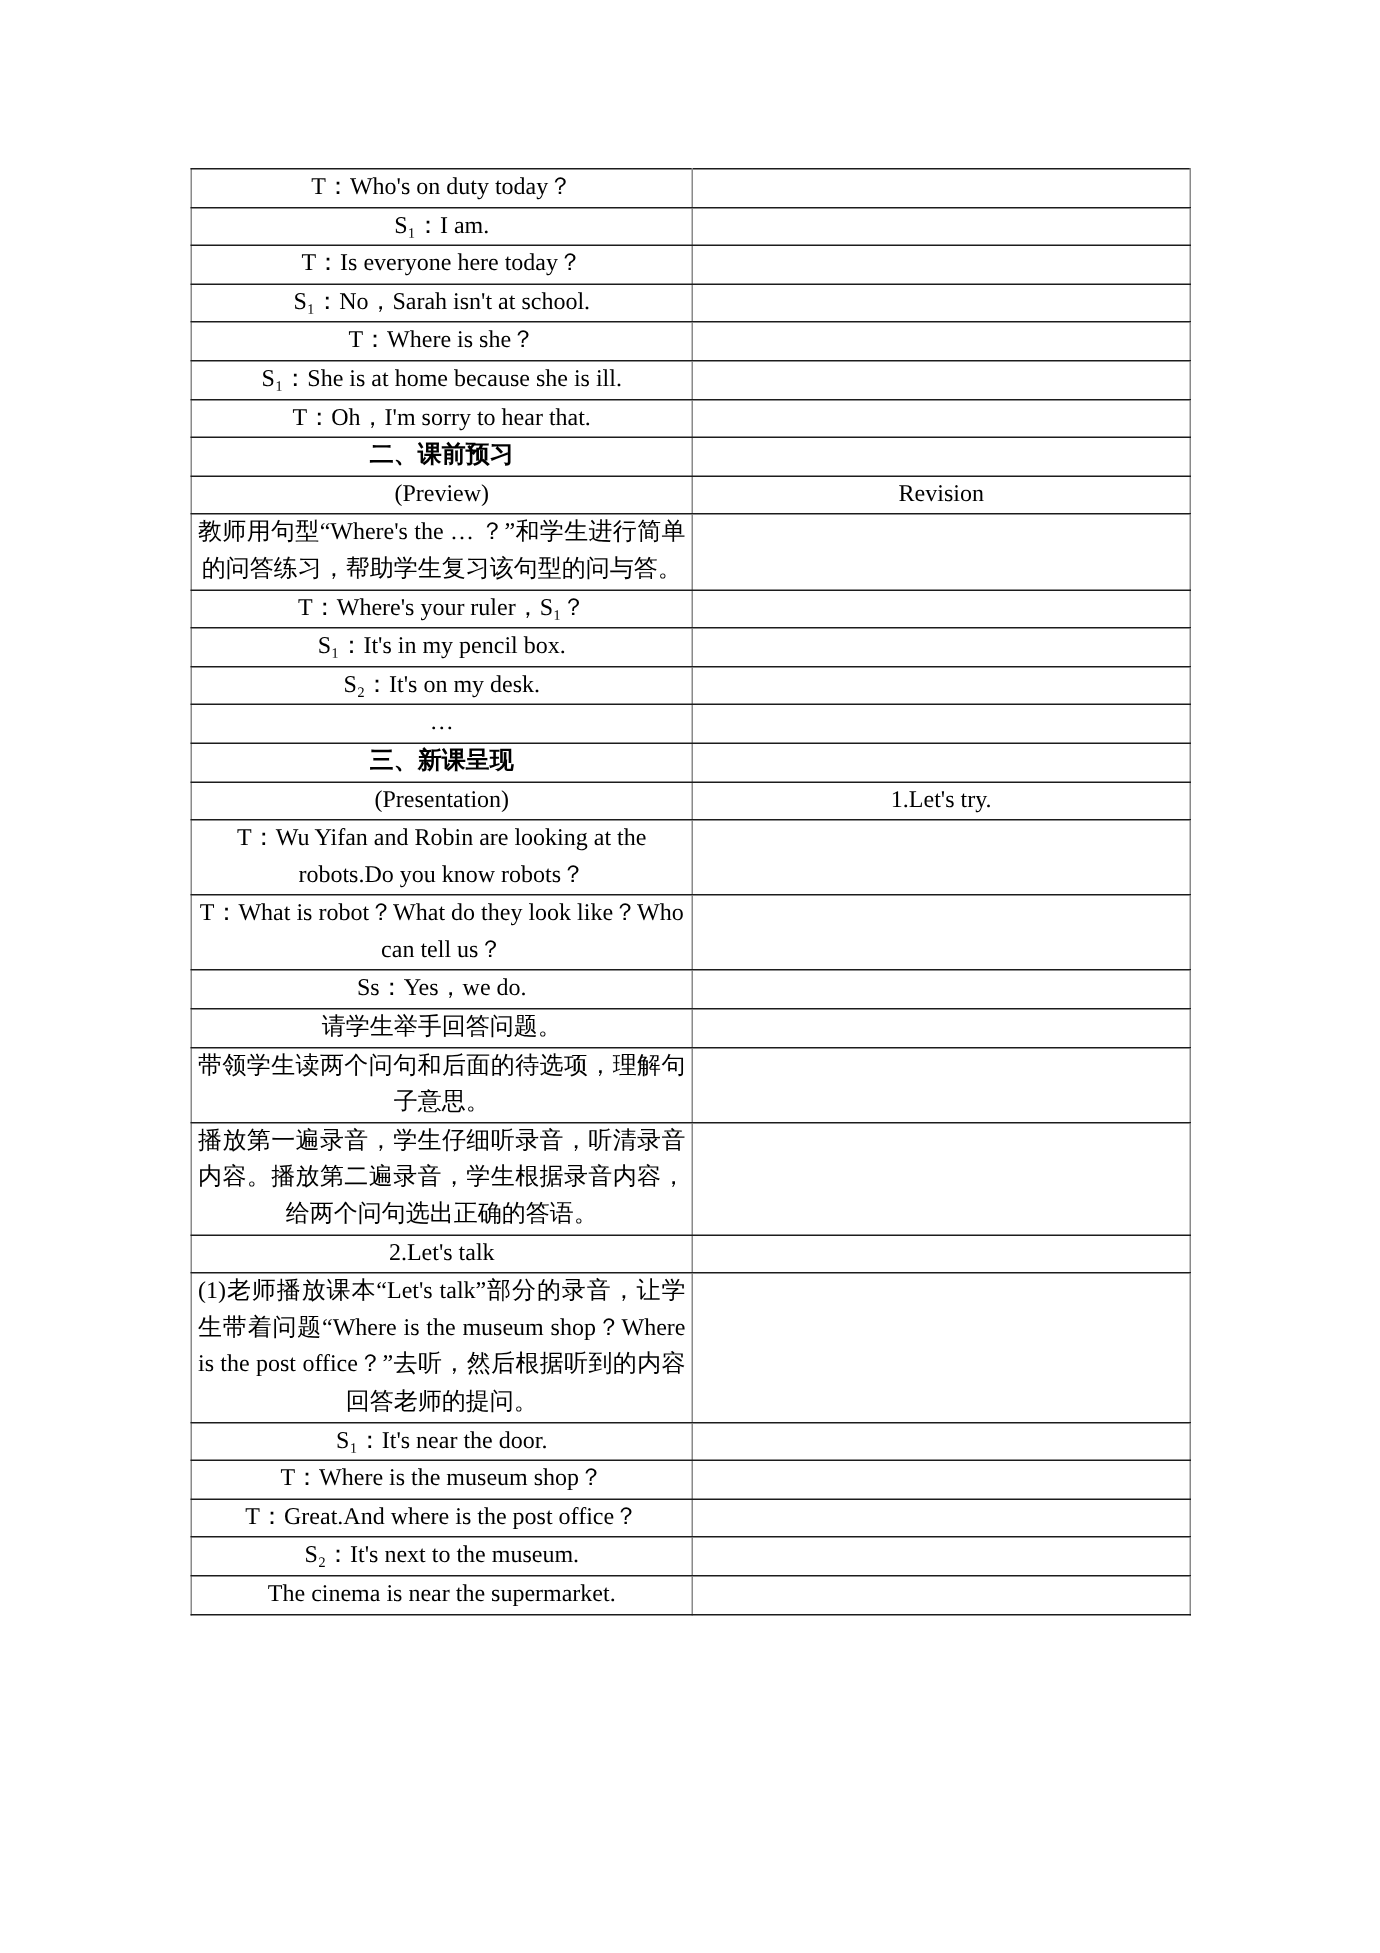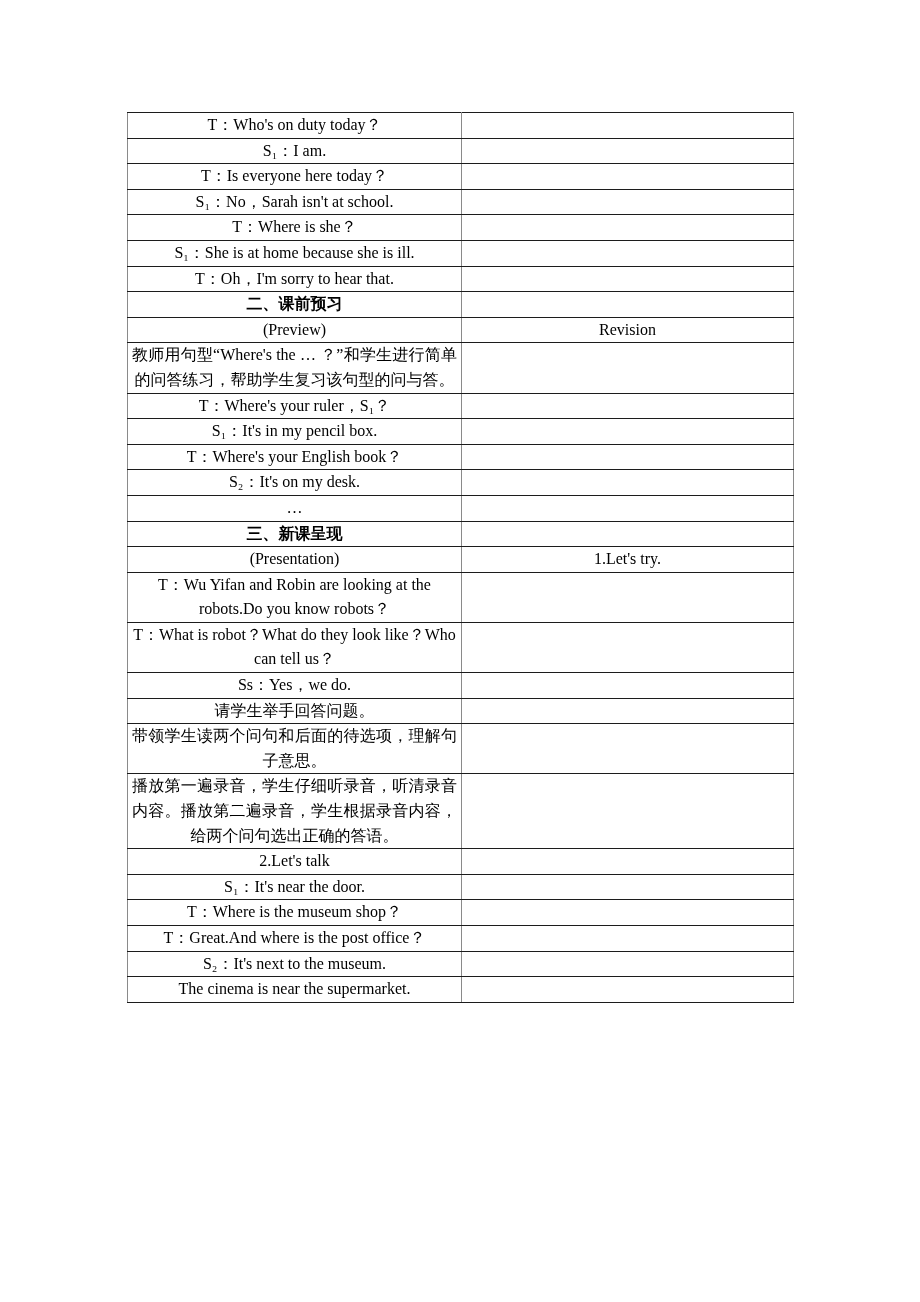--- a/index.html
+++ b/index.html
@@ -101,24 +101,20 @@
   </tr>
         <tr class="style-dialog">
     <td class="left-cell">T：Where's your ruler，S₁？</td>
     <td class="right-cell"></td>
   </tr>
         <tr class="style-dialog">
     <td class="left-cell">S₁：It's in my pencil box.</td>
     <td class="right-cell"></td>
   </tr>
         <tr class="style-dialog">
-    <td class="left-cell">T：Where's your English book？</td>
-    <td class="right-cell"></td>
-  </tr>
-        <tr class="style-dialog">
     <td class="left-cell">S₂：It's on my desk.</td>
     <td class="right-cell"></td>
   </tr>
         <tr class="style-dialog">
     <td class="left-cell">…</td>
     <td class="right-cell"></td>
   </tr>
         <tr class="style-heading">
     <td class="left-cell">三、新课呈现</td>
     <td class="right-cell"></td>
@@ -148,20 +144,24 @@
     <td class="right-cell"></td>
   </tr>
         <tr class="style-para">
     <td class="left-cell">播放第一遍录音，学生仔细听录音，听清录音内容。播放第二遍录音，学生根据录音内容，给两个问句选出正确的答语。</td>
     <td class="right-cell"></td>
   </tr>
         <tr class="style-dialog">
     <td class="left-cell">2.Let's talk</td>
     <td class="right-cell"></td>
   </tr>
+        <tr class="style-para">
+    <td class="left-cell">(1)老师播放课本“Let's talk”部分的录音，让学生带着问题“Where is the museum shop？Where is the post office？”去听，然后根据听到的内容回答老师的提问。</td>
+    <td class="right-cell"></td>
+  </tr>
         <tr class="style-dialog">
     <td class="left-cell">S₁：It's near the door.</td>
     <td class="right-cell"></td>
   </tr>
         <tr class="style-dialog">
     <td class="left-cell">T：Where is the museum shop？</td>
     <td class="right-cell"></td>
   </tr>
         <tr class="style-dialog">
     <td class="left-cell">T：Great.And where is the post office？</td>

